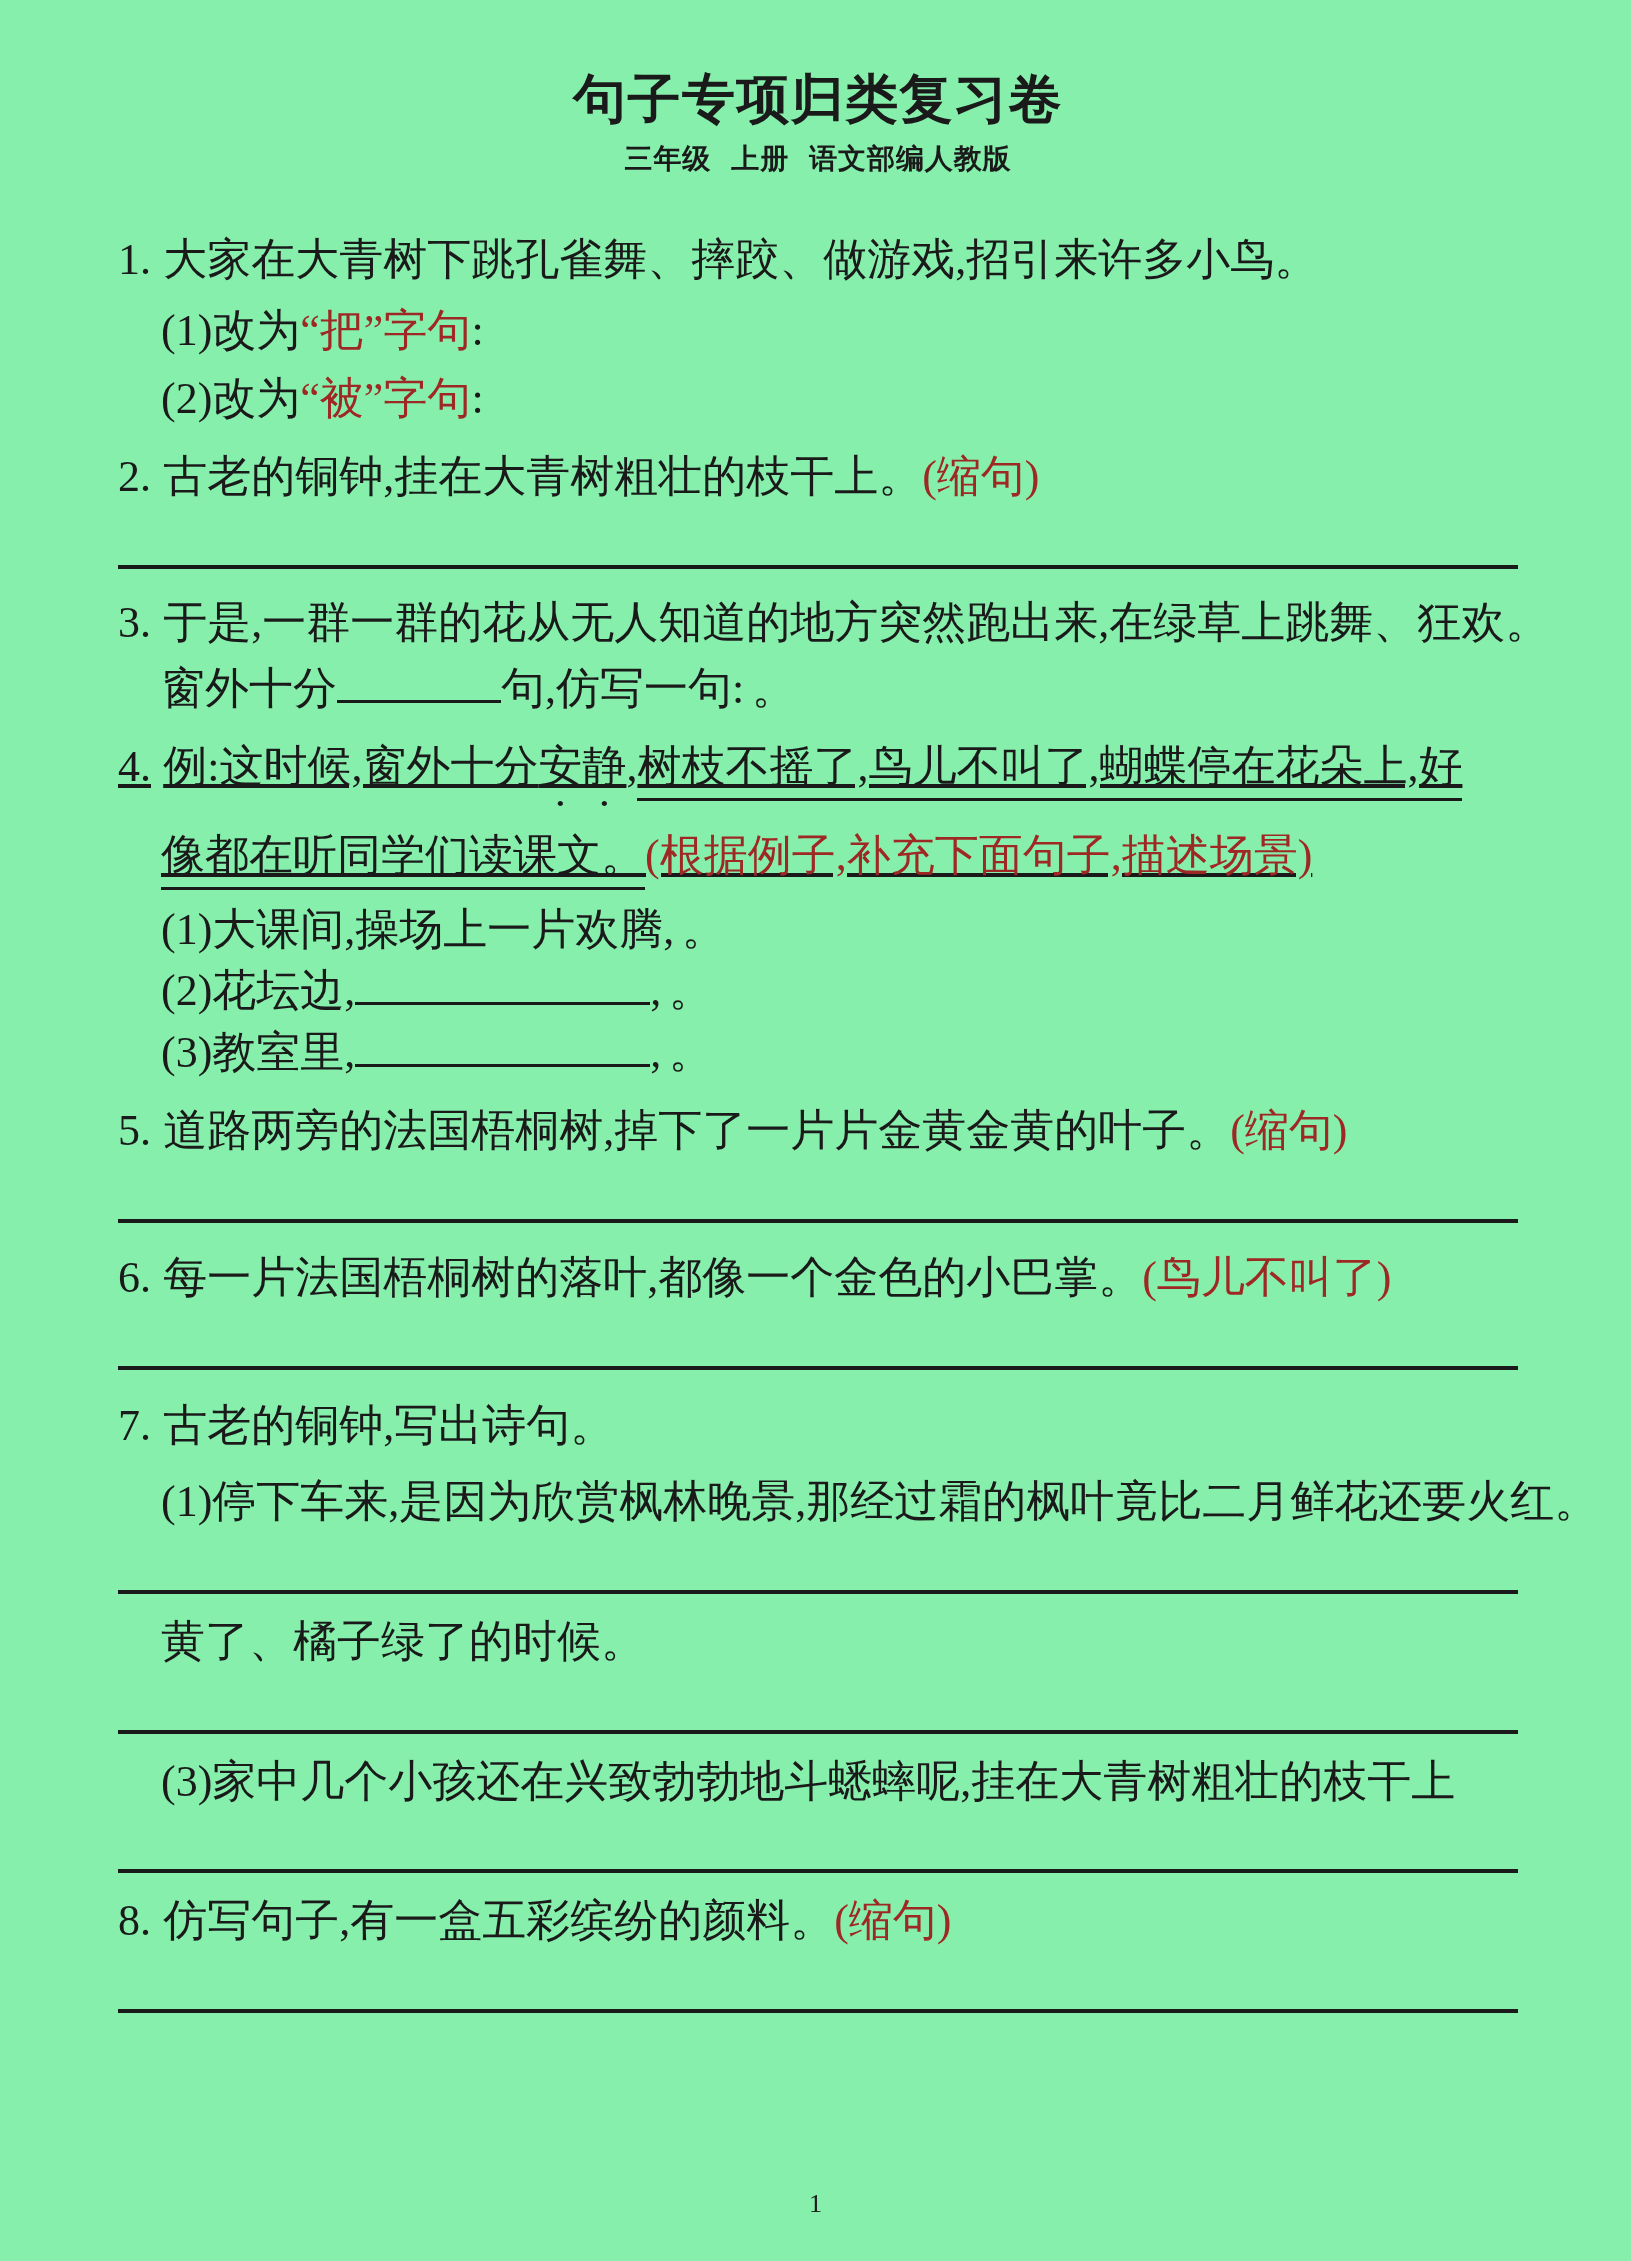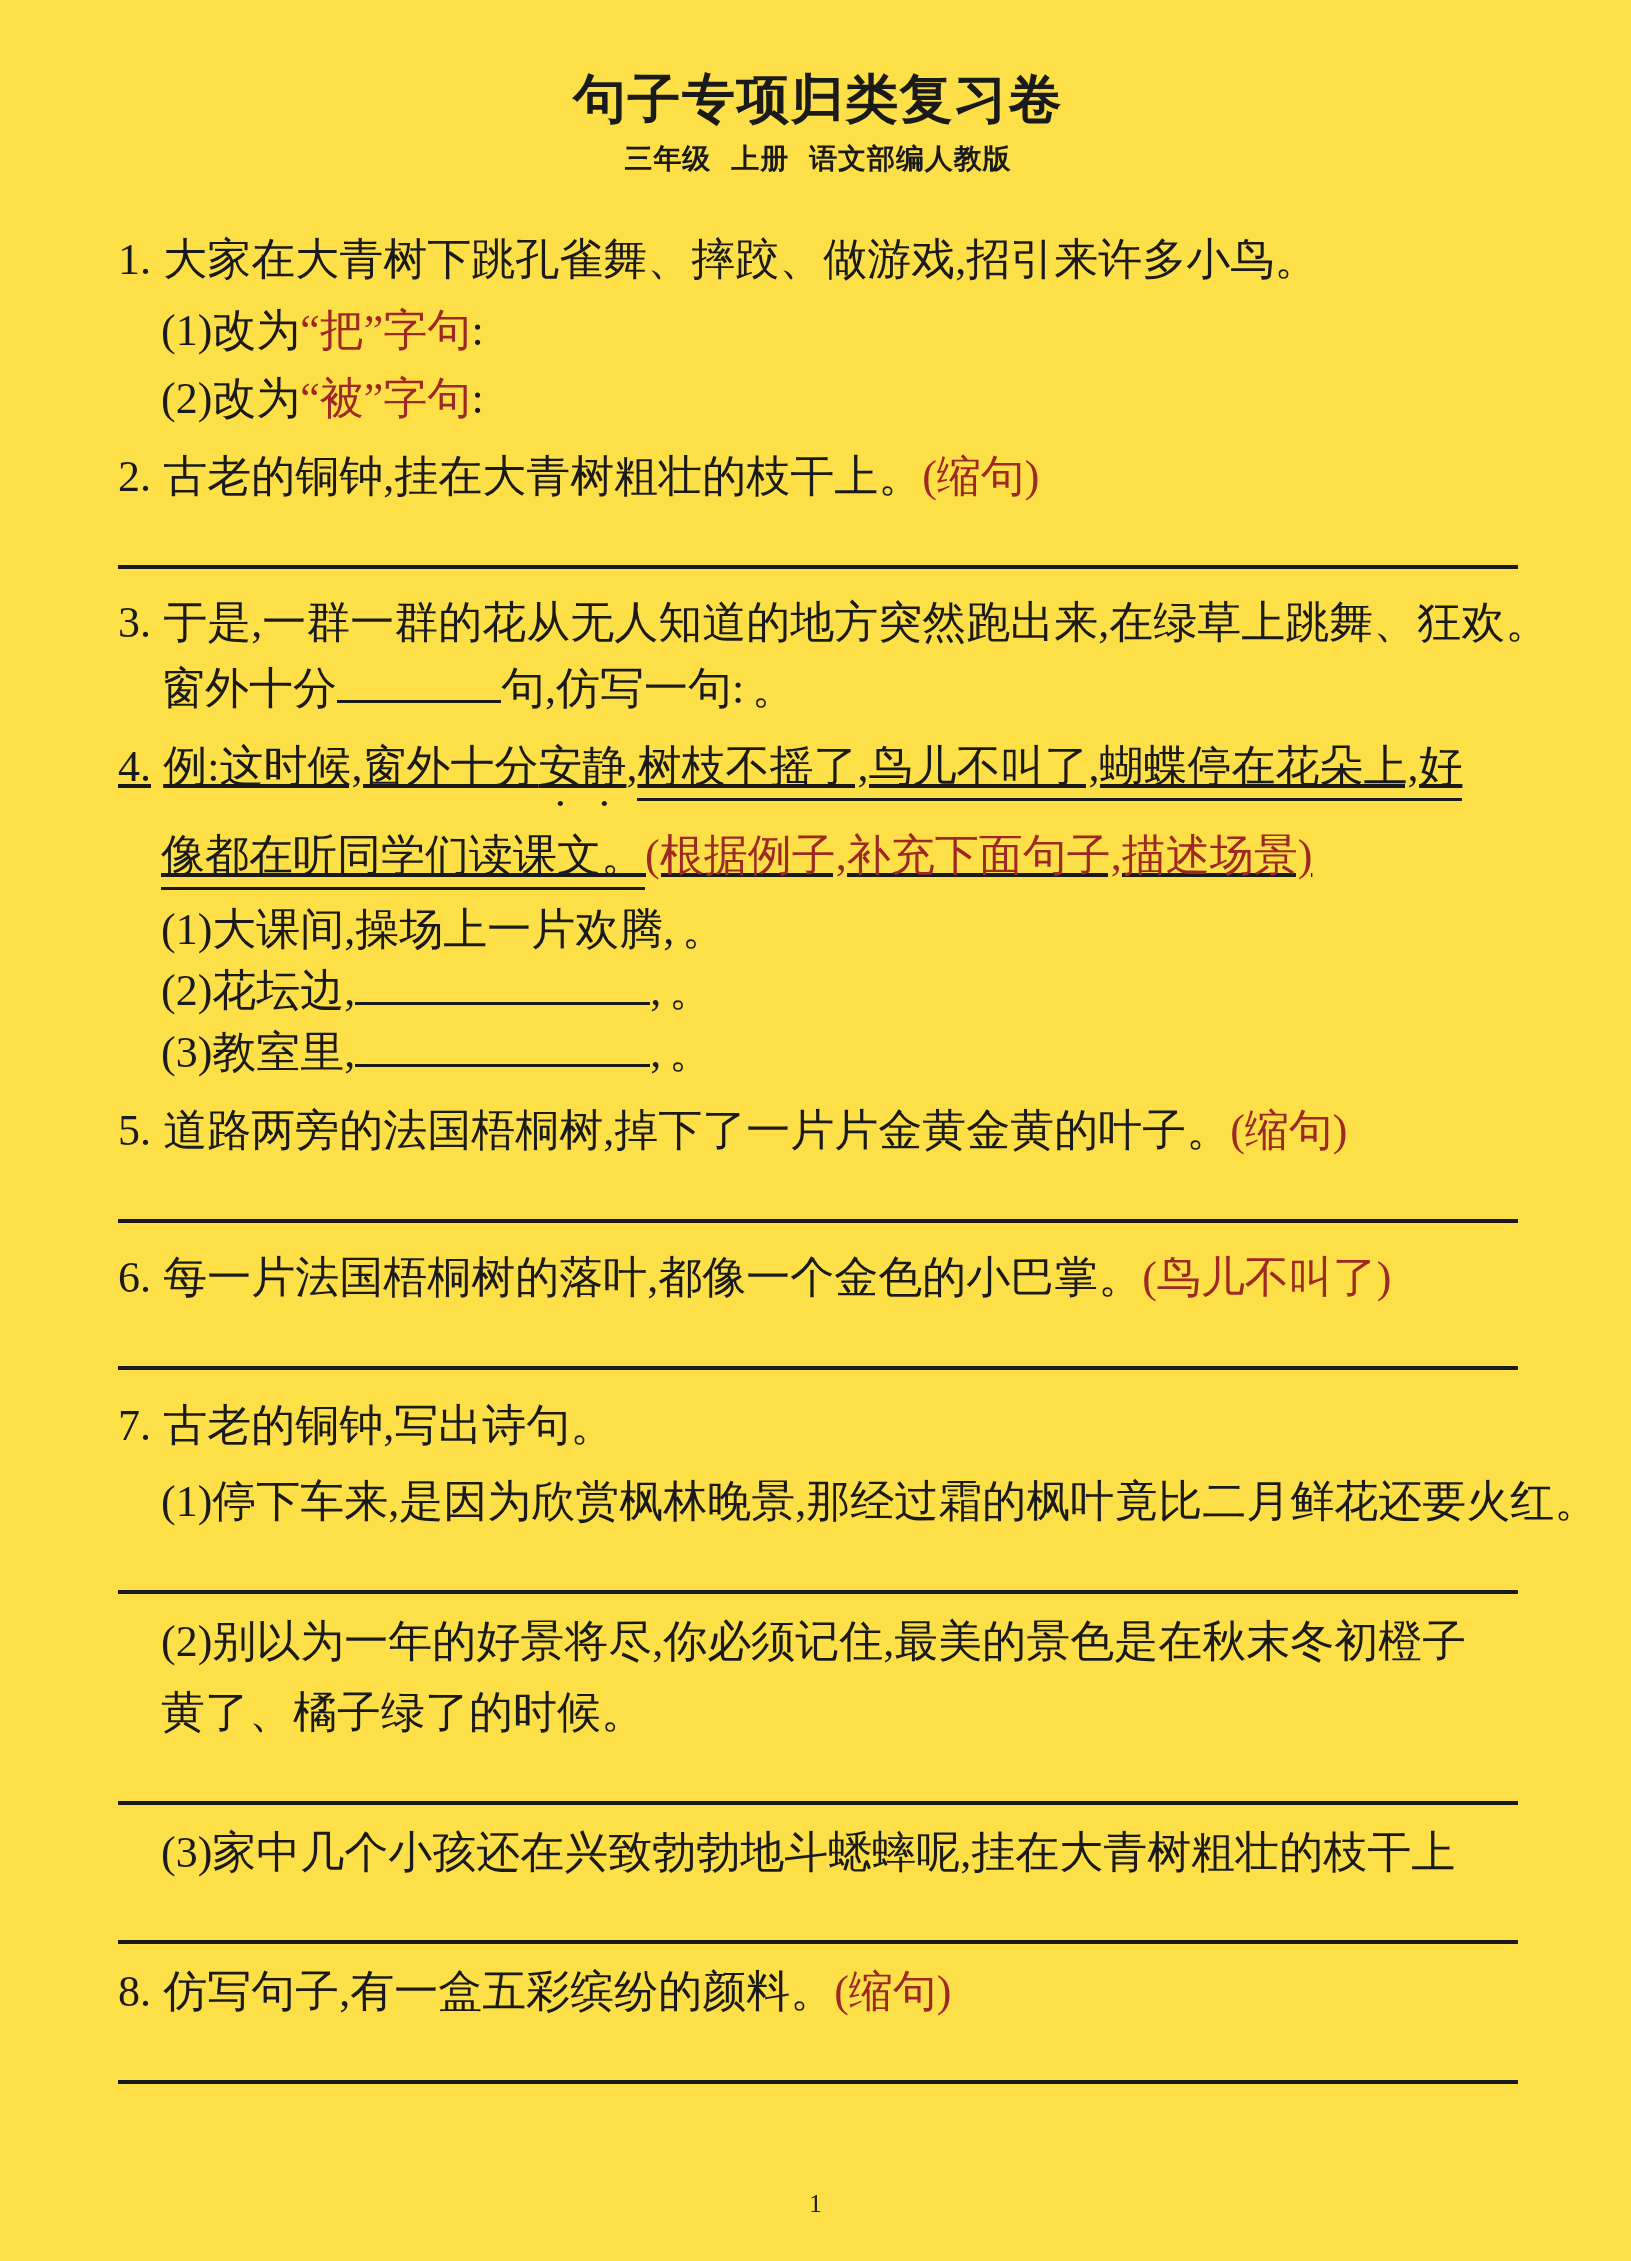--- a/index.html
+++ b/index.html
@@ -2,21 +2,21 @@
 <html lang="zh" style="--red: #9e2824; --ink: #1a1a1a;font-size:7.5px"><head>
 <meta charset="utf-8">
 <style>
   html,body{margin:0;padding:0;background:#ffffff;}
   .page{
     position:relative;
     width:1631px;height:2261px;
     box-sizing:border-box;
     padding:70px 113px 12px 118px;
     overflow:hidden;
-    background:#fde047;
+    background:#86efac;
     color:var(--ink,#1a1a1a);
     font-family:"Liberation Serif","DejaVu Serif",serif;
     font-size:44px;
   }
   .title{
     text-align:center;font-size:53px;font-weight:700;
     line-height:1.12;letter-spacing:1.4px;margin-bottom:13px;
   }
   .subtitle{
     text-align:center;font-size:28px;font-weight:700;
@@ -107,21 +107,20 @@
   <div class="line"><span class="num">5.</span><span>道路两旁的法国梧桐树,掉下了一片片金黄金黄的叶子。</span><span class="red">(缩句)</span></div>
   <div class="ansline" style="margin-bottom:20.6px"></div>
 
   <div class="line"><span class="num">6.</span><span>每一片法国梧桐树的落叶,都像一个金色的小巴掌。</span><span class="red">(鸟儿不叫了)</span></div>
   <div class="ansline" style="margin-bottom:20.6px"></div>
 
   <div class="line" style="margin-bottom:7.5px"><span class="num">7.</span><span>古老的铜钟,写出诗句。</span></div>
   <div class="sub line"><span>(1)</span><span>停下车来,是因为欣赏枫林晚景,那经过霜的枫叶竟比二月鲜花还要火红。</span></div>
   <div class="ansline" style="margin-bottom:13px"></div>
 
-  <div class="sub line" style="margin-bottom:1.9px"><span>(2)</span><span>别以为一年的好景将尽,你必须记住,最美的景色是在秋末冬初橙子</span></div>
   <div class="sub line"><span>黄了、橘子绿了的时候。</span></div>
   <div class="ansline" style="margin-bottom:13px"></div>
 
   <div class="sub line" style="margin-bottom:1.9px"><span>(3)</span><span>家中几个小孩还在兴致勃勃地斗蟋蟀呢,挂在大青树粗壮的枝干上</span></div>
   <div class="ansline" style="margin-bottom:13px"></div>
 
   <div class="line"><span class="num">8.</span><span>仿写句子,有一盒五彩缤纷的颜料。</span><span class="red">(缩句)</span></div>
   <div class="ansline" style="margin-bottom:0"></div>
 
   <div class="pagenum">1</div>

